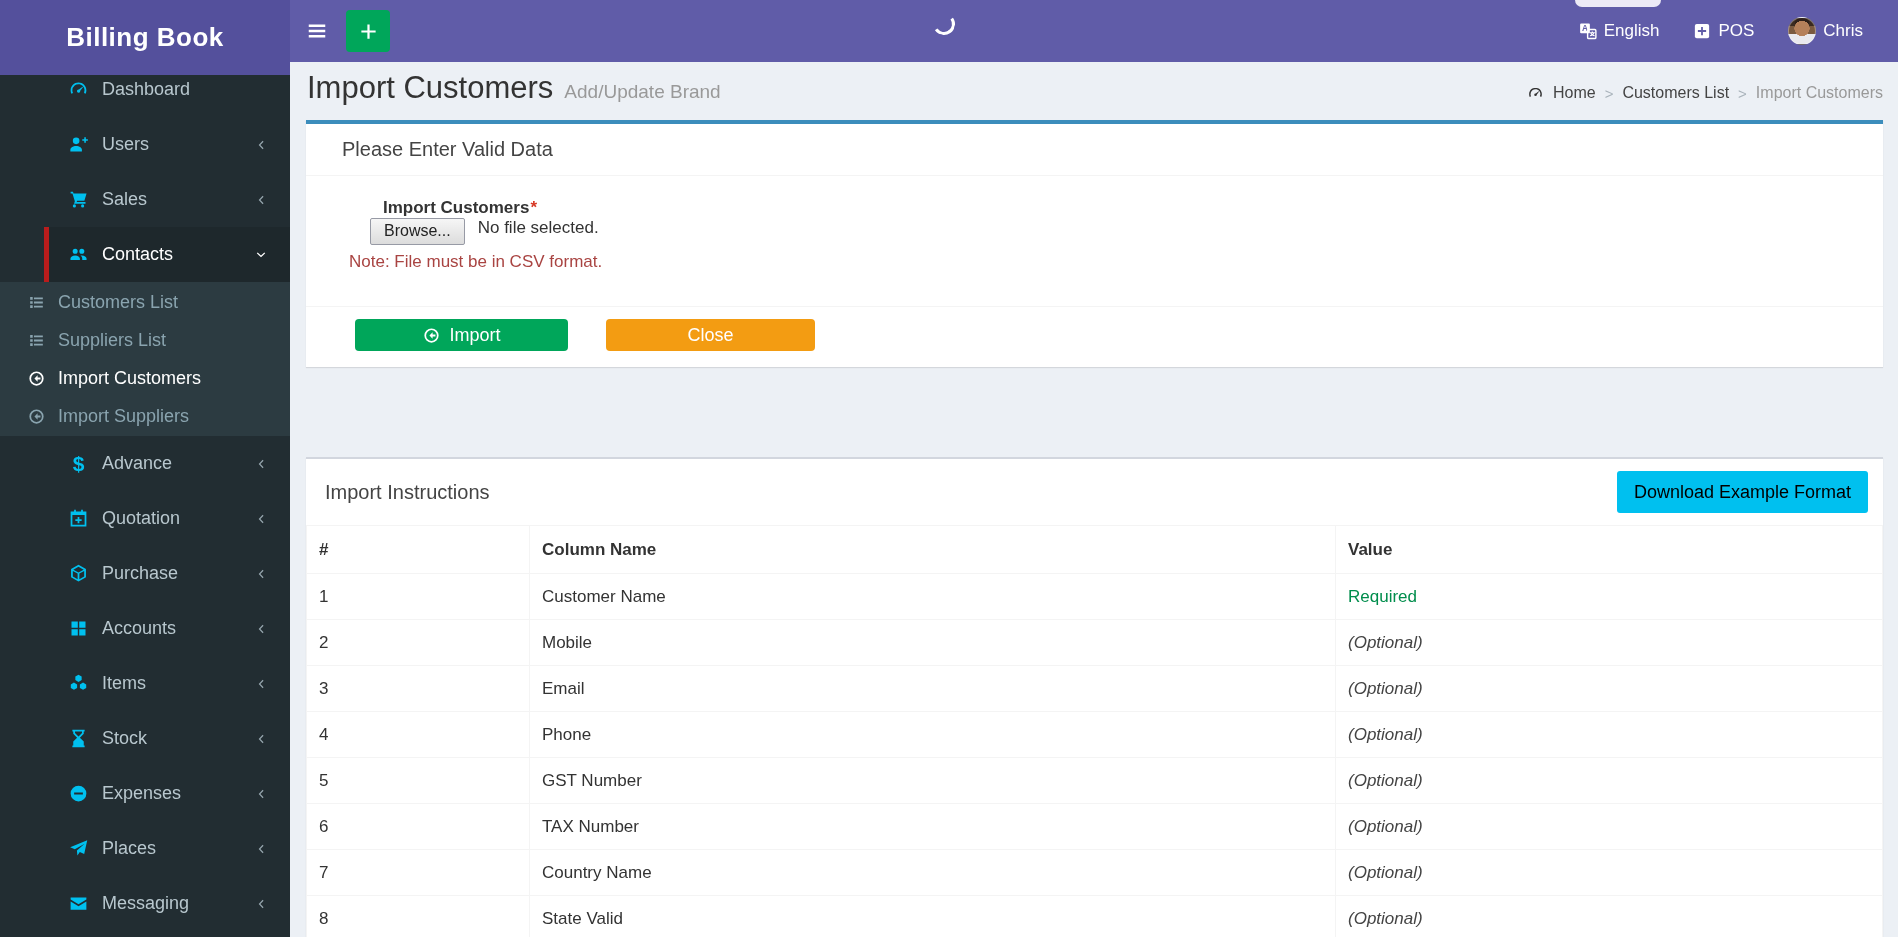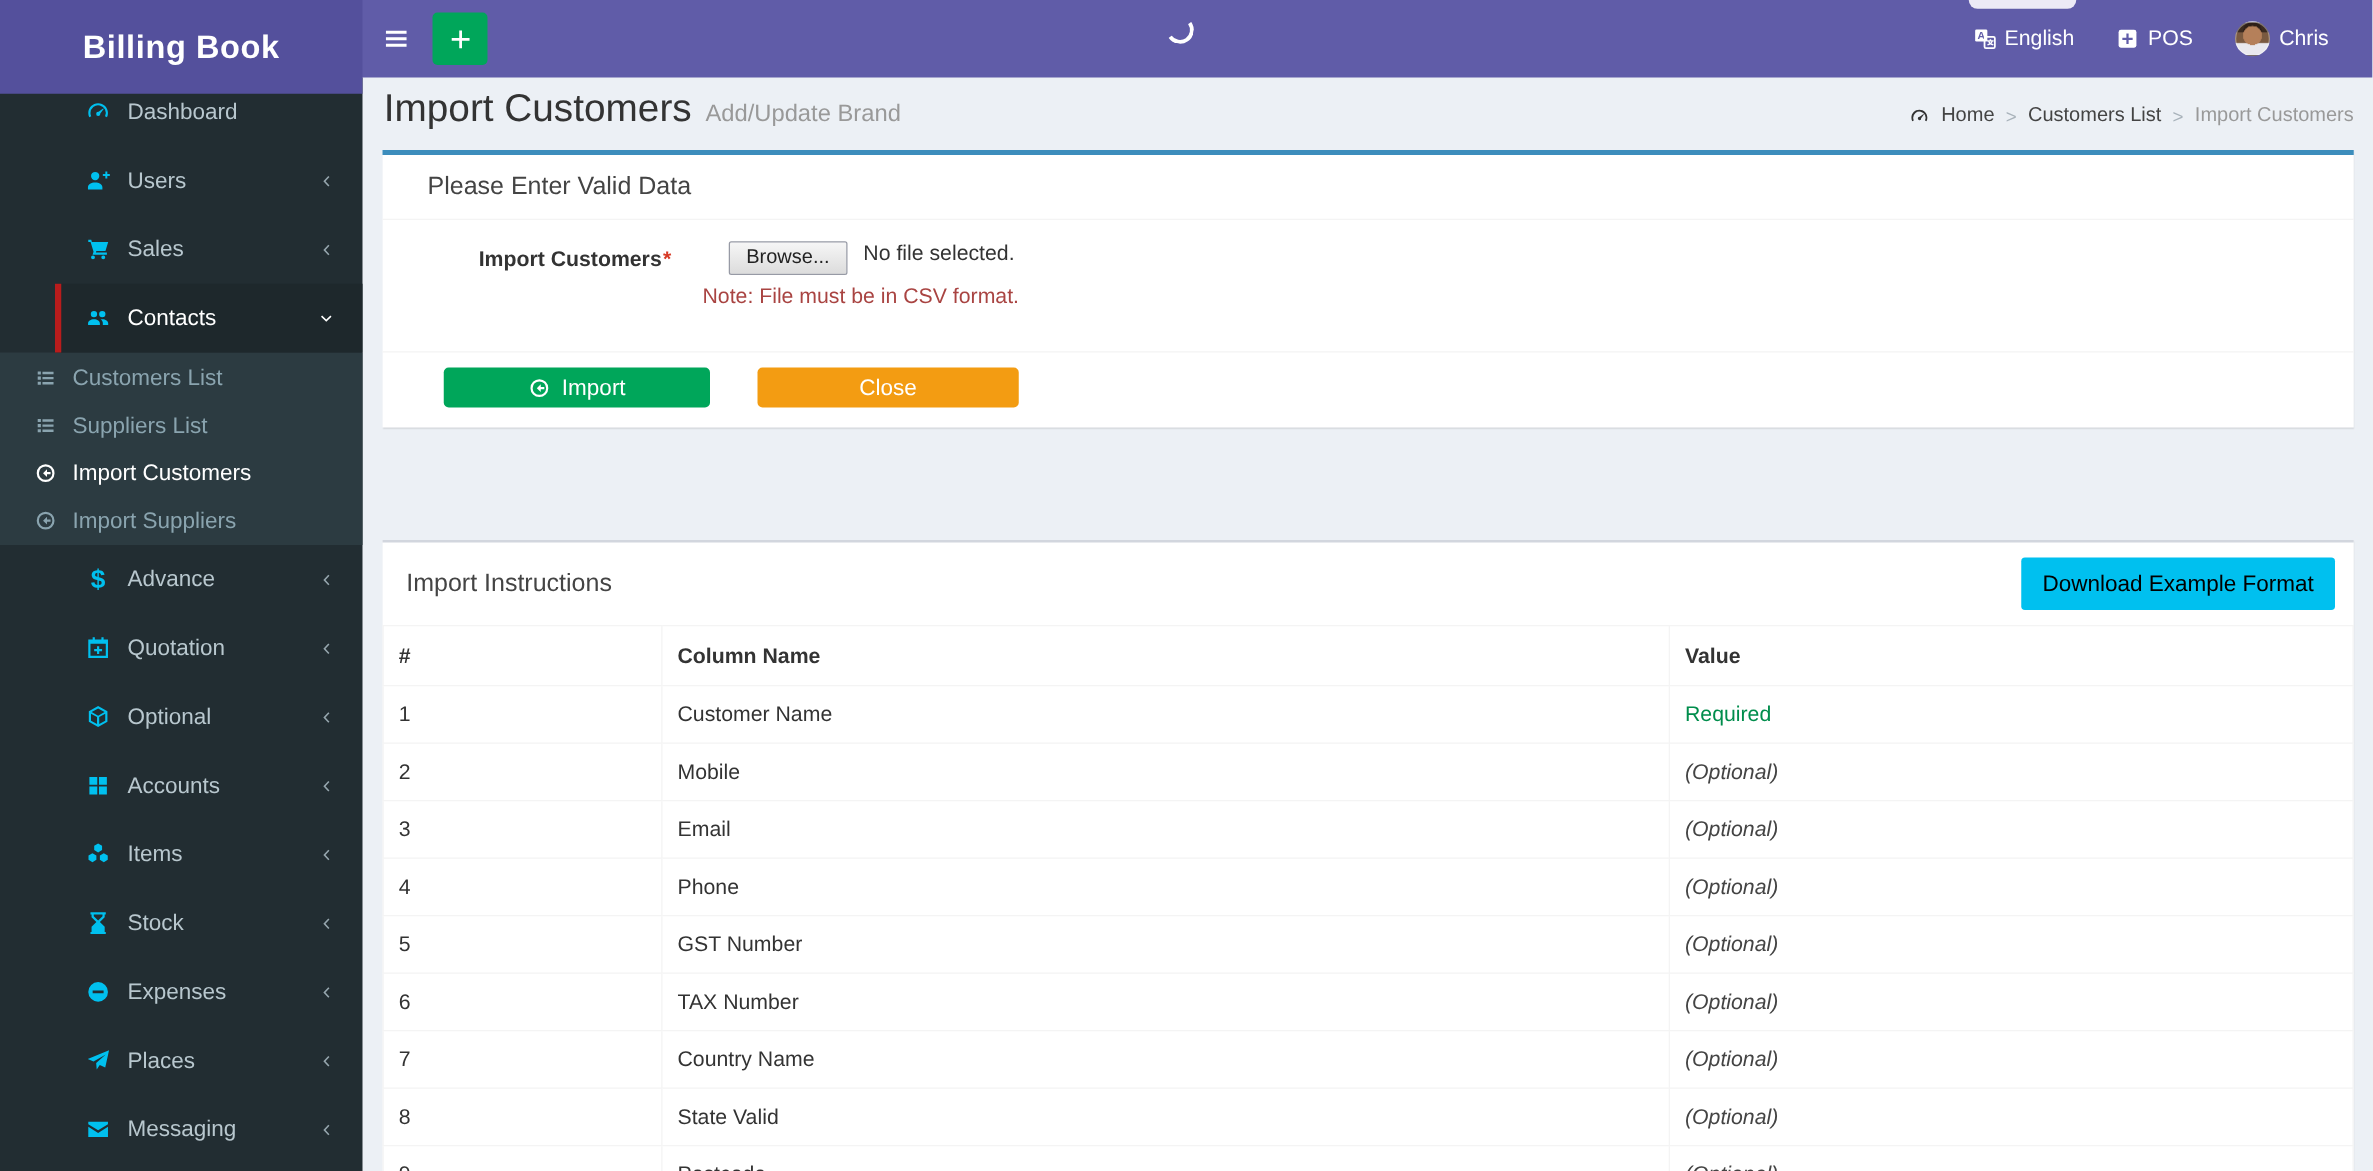--- a/index.html
+++ b/index.html
@@ -58,21 +58,21 @@
   .breadcrumb { display:flex; align-items:center; gap:9px; font-size:16px; color:#444; padding-bottom:9px; }
   .breadcrumb .bc-ico svg { width:17px; height:17px; fill:#333; }
   .bc-link { cursor:pointer; color:#444; }
   .bc-sep { color:#a8b2ba; font-size:15px; }
   .bc-current { color:#999; }
 
   .box { background:#fff; margin:0 15px 0 16px; box-shadow:0 1px 1px rgba(0,0,0,.1); }
   .box-form { border-top:4px solid #3c8dbc; }
   .box-header { padding:14px 36px; border-bottom:1px solid #f4f4f4; font-size:20px; color:#444; }
 
-  .form-body { padding:17px 18px 34px; display:flex; }
+  .form-body { padding:17px 18px 34px; display:flex;flex-direction:column; }
   .form-label { width:213px; text-align:right; font-weight:bold; font-size:17px; color:#333; padding-top:5px; }
   .req-star { color:#d73925; margin-left:1px; }
   .file-col { margin-left:25px; }
   .file-row { display:flex; align-items:flex-start; }
   .browse-btn { margin-left:21px; padding:3px 13px 4px; font-size:16px; color:#222;
                 background:linear-gradient(#f6f6f6,#dcdcdc); border:1px solid #979aa5; border-radius:2px; cursor:pointer;
                 font-family:inherit; }
   .file-status { margin-left:13px; font-size:17px; color:#333; }
   .file-note { margin-top:7px; font-size:17px; color:#a94442; }
 
@@ -250,21 +250,21 @@
             <path d="M14.8 4.8 8 12l6.8 7.2 1.6-1.5L11 12l5.4-5.7z"></path>
           </svg>
         </span>
       </li>
       <li class="menu-item">
         <span class="mi">
           <svg viewBox="0 0 24 24">
             <path d="M12 2 3.5 6.8v9.6L12 21.2l8.5-4.8V6.8zm0 2.3 5.9 3.3-5.9 3.3-5.9-3.3zM5.5 9.1l5.5 3v6.5l-5.5-3.1zm13 0v6.4l-5.5 3.1v-6.5z"></path>
           </svg>
         </span>
-        <span>Optional</span>
+        <span>Purchase</span>
         <span class="chev">
           <svg viewBox="0 0 24 24">
             <path d="M14.8 4.8 8 12l6.8 7.2 1.6-1.5L11 12l5.4-5.7z"></path>
           </svg>
         </span>
       </li>
       <li class="menu-item">
         <span class="mi">
           <svg viewBox="0 0 24 24">
             <path d="M4 4h7.2v7.2H4zm8.8 0H20v7.2h-7.2zM4 12.8h7.2V20H4zm8.8 0H20V20h-7.2z"></path>

